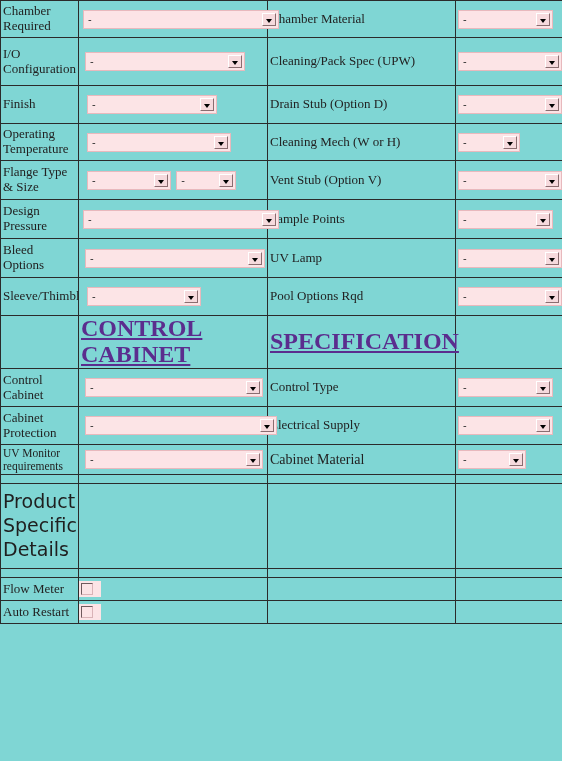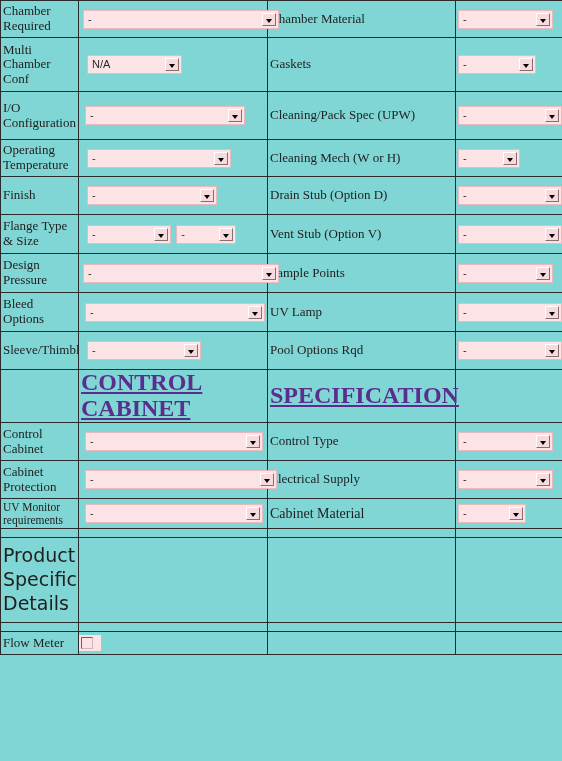--- a/index.html
+++ b/index.html
@@ -179,82 +179,66 @@
     </td>
     <td class="lbl">Chamber Material</td>
     <td class="fld">
       <span class="sel w-xs">
         <span class="val">-</span>
         <span class="arw"></span>
       </span>
     </td>
   </tr>
 
-  <tr style="height:54px">
-    <td class="lbl">Multi Chamber Conf</td>
-    <td class="fld">
-      <span class="sel w-xs" style="margin-left:6px">
-        <span class="val">N/A</span>
-        <span class="arw"></span>
-      </span>
-    </td>
-    <td class="lbl">Gaskets</td>
-    <td class="fld">
-      <span class="sel w-tiny">
-        <span class="val">-</span>
-        <span class="arw"></span>
-      </span>
-    </td>
-  </tr>
 
   <tr style="height:48px">
     <td class="lbl">I/O Configuration</td>
     <td class="fld">
       <span class="sel w-lg" style="margin-left:4px">
         <span class="val">-</span>
         <span class="arw"></span>
       </span>
     </td>
     <td class="lbl">Cleaning/Pack  Spec (UPW)</td>
     <td class="fld">
       <span class="sel w-xs" style="width:104px">
         <span class="val">-</span>
         <span class="arw"></span>
       </span>
     </td>
   </tr>
 
+  <tr style="height:38px">
+    <td class="lbl">Finish</td>
+    <td class="fld">
+      <span class="sel w-sm" style="margin-left:6px;width:130px">
+        <span class="val">-</span>
+        <span class="arw"></span>
+      </span>
+    </td>
+    <td class="lbl">Drain Stub  (Option D)</td>
+    <td class="fld">
+      <span class="sel w-xs" style="width:104px">
+        <span class="val">-</span>
+        <span class="arw"></span>
+      </span>
+    </td>
+  </tr>
+
   <tr style="height:37px">
     <td class="lbl">Operating Temperature</td>
     <td class="fld">
       <span class="sel w-md" style="margin-left:6px">
         <span class="val">-</span>
         <span class="arw"></span>
       </span>
     </td>
     <td class="lbl">Cleaning Mech  (W or H)</td>
     <td class="fld">
       <span class="sel w-half">
-        <span class="val">-</span>
-        <span class="arw"></span>
-      </span>
-    </td>
-  </tr>
-
-  <tr style="height:38px">
-    <td class="lbl">Finish</td>
-    <td class="fld">
-      <span class="sel w-sm" style="margin-left:6px;width:130px">
-        <span class="val">-</span>
-        <span class="arw"></span>
-      </span>
-    </td>
-    <td class="lbl">Drain Stub  (Option D)</td>
-    <td class="fld">
-      <span class="sel w-xs" style="width:104px">
         <span class="val">-</span>
         <span class="arw"></span>
       </span>
     </td>
   </tr>
 
   <tr style="height:39px">
     <td class="lbl">Flange Type &amp; Size</td>
     <td class="fld">
       <span class="sel w-h2" style="margin-left:6px;width:84px">
@@ -416,16 +400,26 @@
     <td class="lbl">Flow Meter</td>
     <td style="padding:0">
       <span class="cbwrap">
         <span class="cb"></span>
       </span>
     </td>
     <td></td>
     <td></td>
   </tr>
 
+  <tr style="height:23px">
+    <td class="lbl">Auto Restart</td>
+    <td style="padding:0">
+      <span class="cbwrap">
+        <span class="cb"></span>
+      </span>
+    </td>
+    <td></td>
+    <td></td>
+  </tr>
 
 
   </tbody>
 </table>
 
 </body></html>

